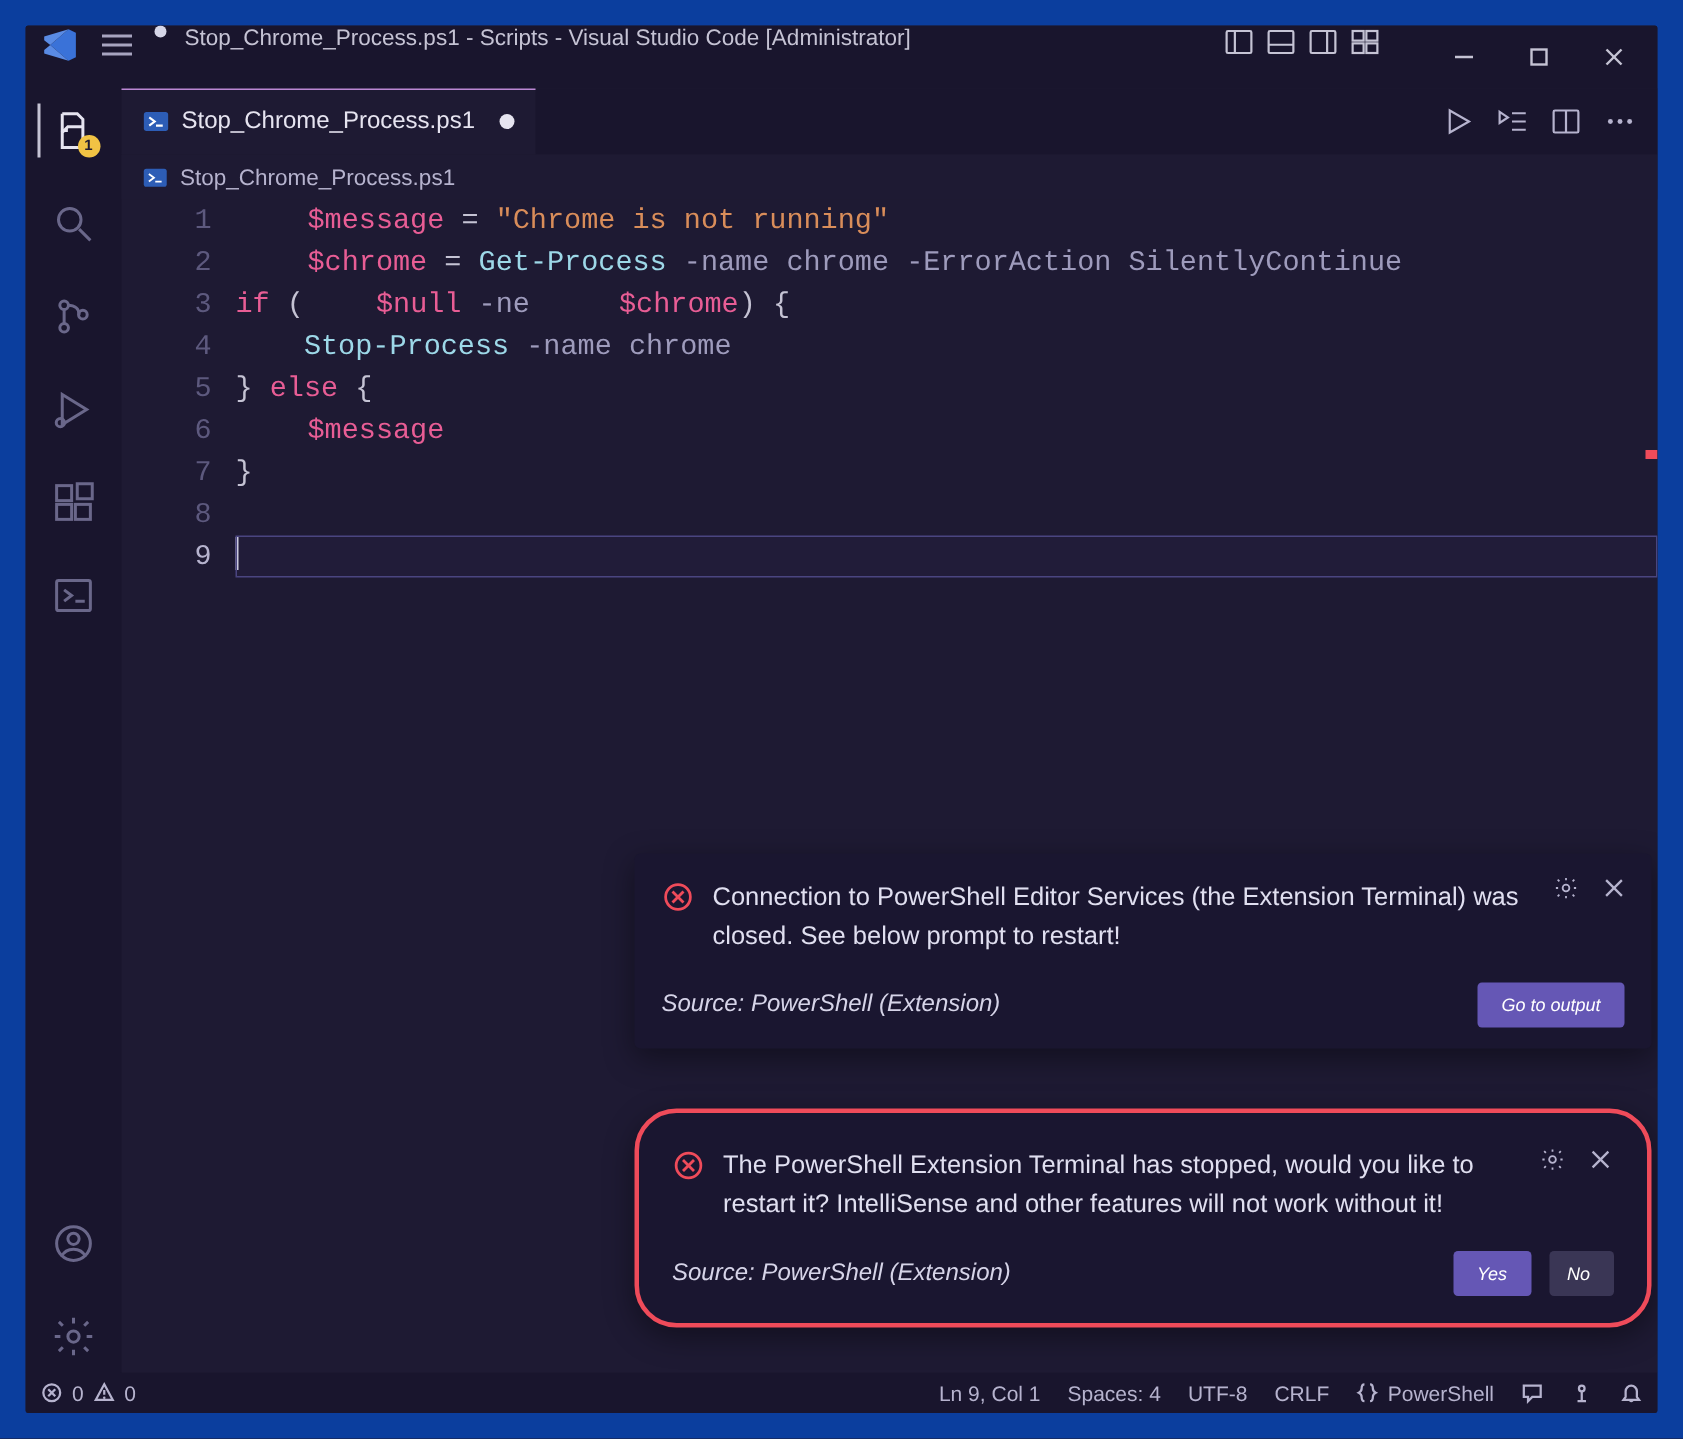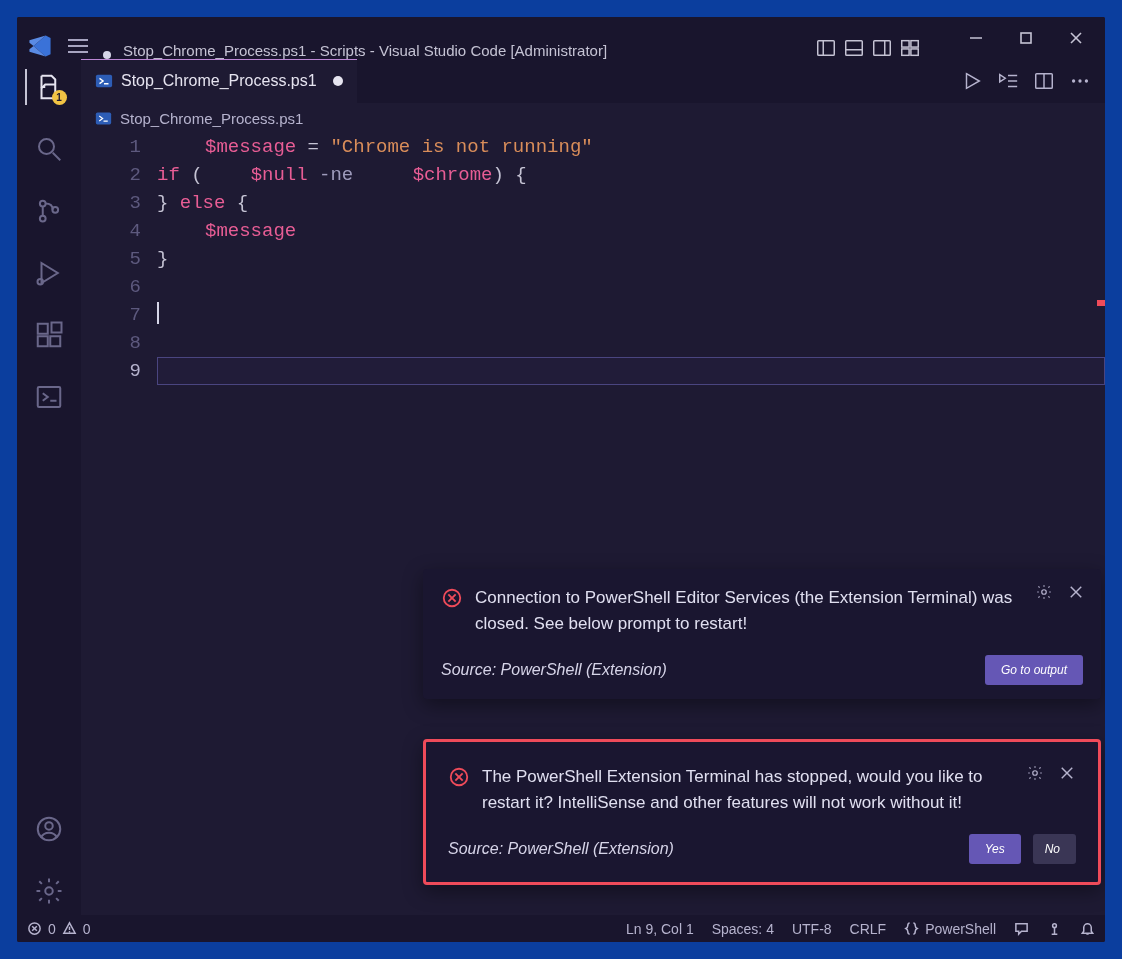--- a/index.html
+++ b/index.html
@@ -16,21 +16,21 @@
     display: flex; flex-direction: column;
     position: relative;
     border-radius: 2px;
     overflow: hidden;
   }
   
   .titlebar {
     height: 42px;
     background: #19152d;
     display: flex;
-    align-items: flex-end;
+    align-items: flex-start;
     padding: 0 4px 0 10px;
     gap: 12px;
     font-size: 15px;
   }
   .vscode-logo { width: 26px; height: 26px; }
   .hamburger { width:26px; height:26px; display:flex; flex-direction:column; justify-content:center; gap:4px; padding:3px;}
   .hamburger span { height:2px; background:#a7a4c0; width:100%; }
   .titlebar .dot { width:8px; height:8px; background:#d6d6e8; border-radius:50%; }
   .titlebar .title { color:#c5c3d4; }
   .titlebar .spacer { flex:1; }
@@ -136,21 +136,21 @@
   .notif {
     background:#1a1630;
     border-radius:4px;
     padding:16px 18px 14px 18px;
     box-shadow: 0 6px 20px rgba(0,0,0,0.4);
     color:#e0dff0;
     position:relative;
   }
   .notif.highlight {
     border:3.5px solid #ef4b5a;
-    border-radius:4px;
+    border-radius:28px;
     padding:22px 22px 18px 22px;
   }
   .notif .row1 { display:flex; gap:12px; }
   .notif .err { flex:none; margin-top:2px;}
   .notif .msg { flex:1; font-size:17px; line-height:26px; padding-right:68px;}
   .notif .topicons { position:absolute; right:16px; top:14px; display:flex; gap:14px; color:#b6b3ce;}
   .notif.highlight .topicons { right:22px; top:22px; }
   .notif .topicons svg { width:18px; height:18px; }
   .notif .row2 { display:flex; align-items:center; margin-top:18px; gap:12px; }
   .notif .src { font-size:16px; color:#d6d4e8; flex:1;font-style:italic;}
@@ -345,21 +345,23 @@
           <div>5</div>
           <div>6</div>
           <div>7</div>
           <div>8</div>
           <div style="color:#b6b3ce">9</div>
         </div>
         <div class="code">
           <div class="current-line-hl" style="top:224px;"></div>
           <div class="decor-right"></div>
           <div class="line"><span class="c-var">$message</span><span class="c-op"> = </span><span class="c-str">"Chrome is not running"</span></div>
+          <div class="line"><span class="c-var">$chrome</span><span class="c-op"> = </span><span class="c-cmd">Get-Process</span><span class="c-param"> -name chrome -ErrorAction SilentlyContinue</span></div>
           <div class="line"><span class="c-kw">if</span><span class="c-op"> (</span><span class="c-var">$null</span><span class="c-param"> -ne </span><span class="c-var">$chrome</span><span class="c-op">) {</span></div>
+          <div class="line"><span>    </span><span class="c-cmd">Stop-Process</span><span class="c-param"> -name chrome</span></div>
           <div class="line"><span class="c-op">} </span><span class="c-kw">else</span><span class="c-op"> {</span></div>
           <div class="line"><span class="c-var">$message</span></div>
           <div class="line"><span class="c-op">}</span></div>
           <div class="line"></div>
           <div class="line"><span class="cursor-ins"></span></div>
         </div>
       </div>
 
       <div class="notif-stack">
         <div class="notif">

